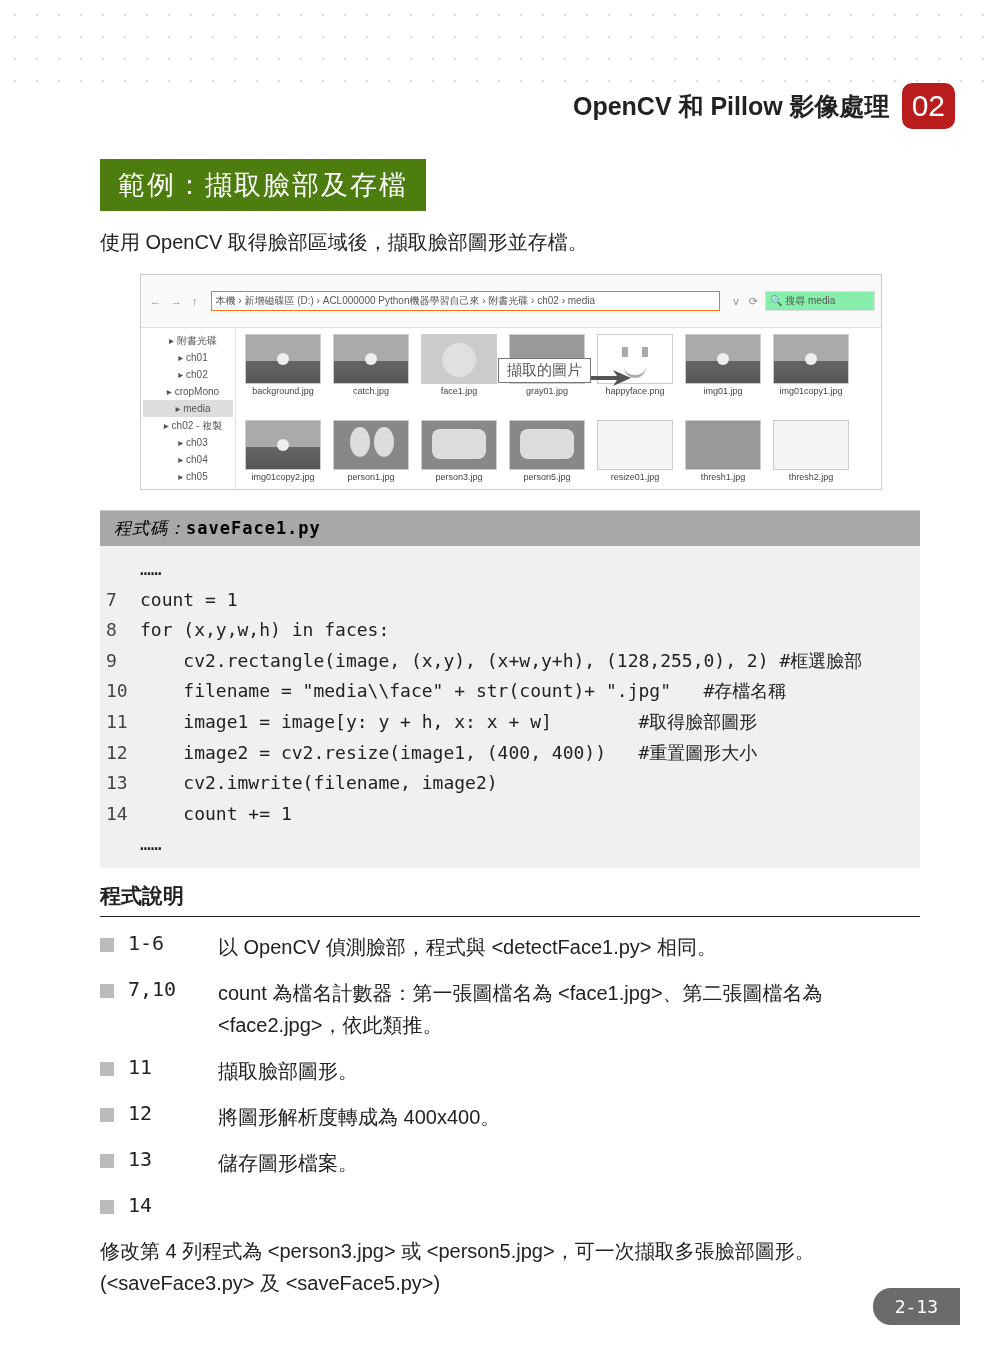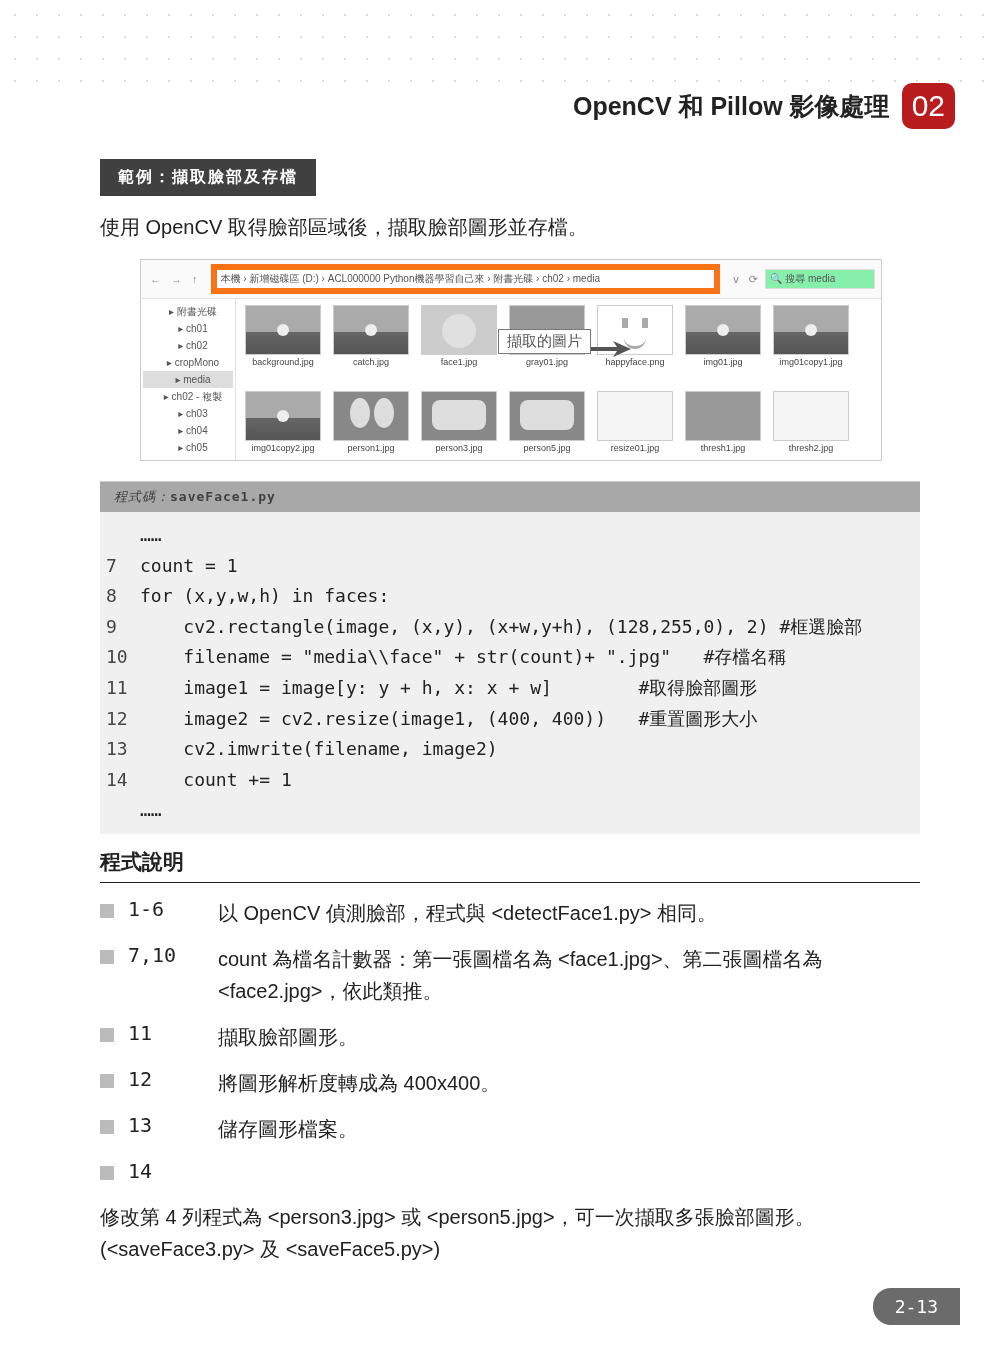--- a/index.html
+++ b/index.html
@@ -40,28 +40,27 @@
     color: #fff;
     border-radius: 10px;
     padding: 6px 10px;
     font-size: 30px;
     font-family: "Segoe UI", sans-serif;
   }
   .content {
     padding: 30px 80px 0 100px;
   }
   .section-title {
-    background: #404040;
+    background: #4d7c0f;
     color: #fff;
     display: inline-block;
     padding: 8px 18px;
-    font-size: 16px;
+    font-size: 27px;
     letter-spacing: 2px;
     margin-bottom: 18px;
-    font-weight: bold;
   }
   .intro {
     font-size: 20px;
     margin-bottom: 18px;
   }
   .explorer {
     border: 1px solid #ccc;
     margin: 0 0 18px 40px;
     width: 740px;
     font-family: "Segoe UI", Arial, sans-serif;
@@ -70,21 +69,21 @@
   }
   .explorer-bar {
     display: flex;
     align-items: center;
     border-bottom: 1px solid #e0e0e0;
     padding: 4px 6px;
     background: #fafafa;
     gap: 4px;
   }
   .nav-icon { color: #888; font-size: 11px; padding: 0 3px; }
-  .breadcrumb { flex: 1; border: 6px solid #f97316; padding: 2px 4px; margin: 0 6px; font-size: 10px; background: #fff; }
+  .breadcrumb { flex: 1; border: 1px solid #f97316; padding: 2px 4px; margin: 12px 6px; font-size: 10px; background: #fff; }
   .searchbox { border: 1px solid #ddd; padding: 2px 4px; width: 100px; background: #86efac; font-size: 10px; }
   .explorer-body { display: flex; }
   .tree {
     width: 90px;
     border-right: 1px solid #e0e0e0;
     padding: 4px 2px;
     font-size: 10px;
     line-height: 1.7;
   }
   .tree-item { padding: 0 0 0 10px; white-space: nowrap; text-align: center; }
@@ -151,23 +150,23 @@
   .thumbs-wrap { position: relative; flex:1; }
   .arrow-svg {
     position: absolute; top: 40px; left: 355px; z-index: 4;
   }
   .code-block {
     border-top: 1px solid #ccc;
     margin-top: 20px;
   }
   .code-header {
     background: #a8a8a8;
-    color: #404040;
+    color: #000000;
     padding: 6px 14px;
-    font-size: 13px;
+    font-size: 17px;
     font-style: italic;
     letter-spacing: 1px;
   }
   .code-header .filename { font-family: "Consolas", monospace; font-style: normal; font-weight: bold; }
   .code-body {
     background: #f0f0f0;
     padding: 8px 14px 8px 6px;
     font-family: "Consolas", "Microsoft JhengHei", monospace;
     font-size: 18px;
     line-height: 1.7;

